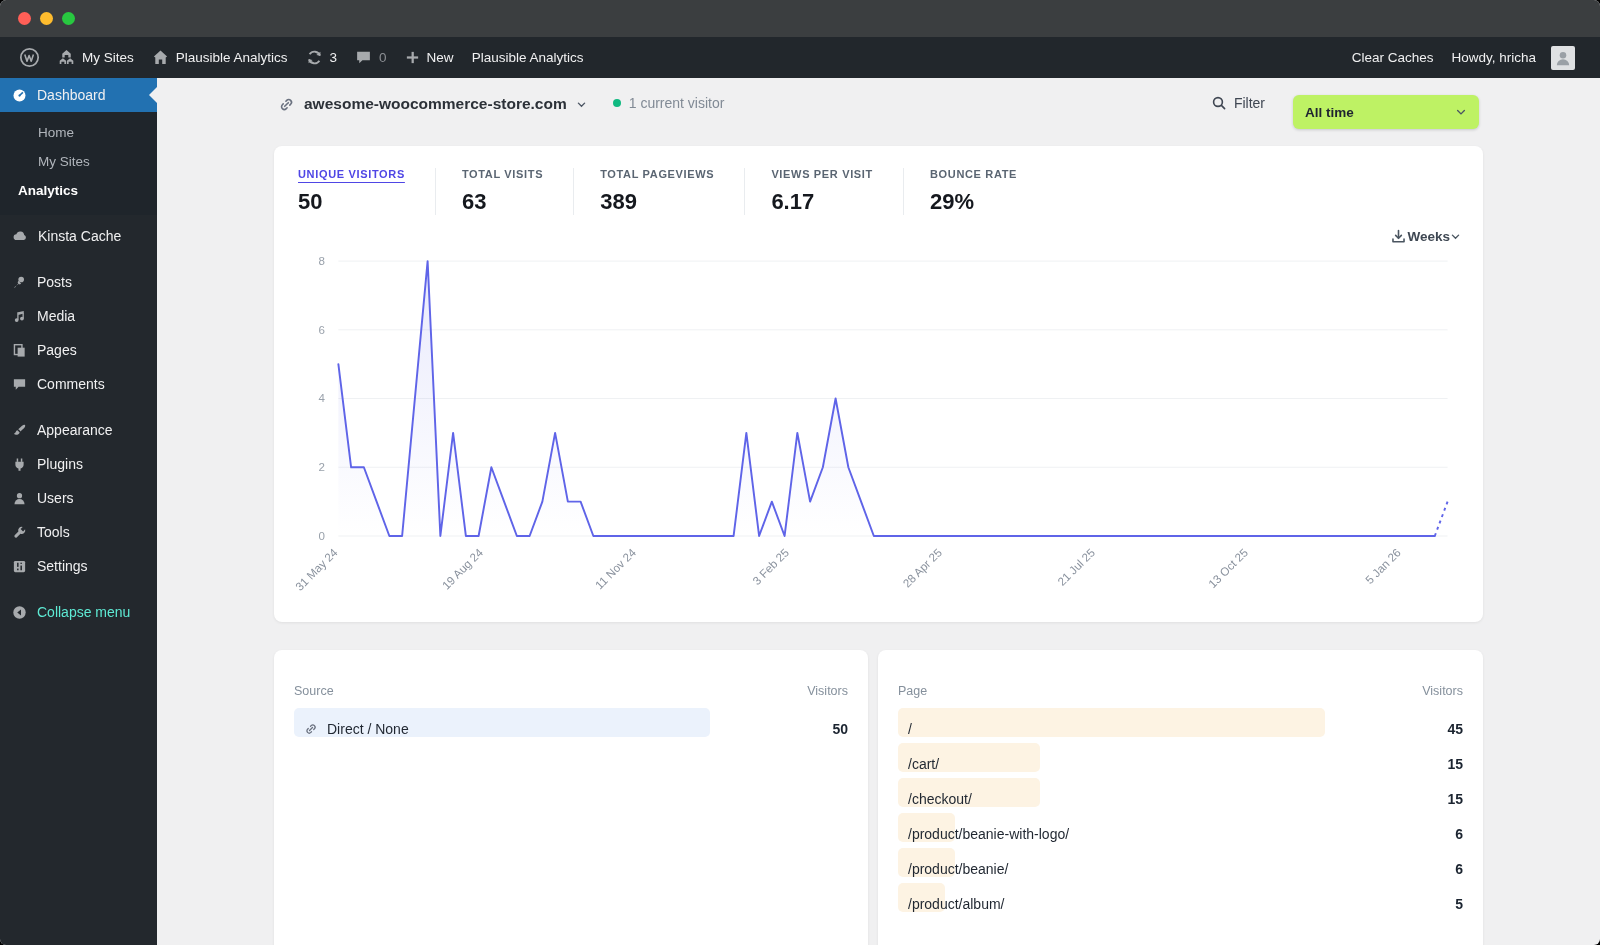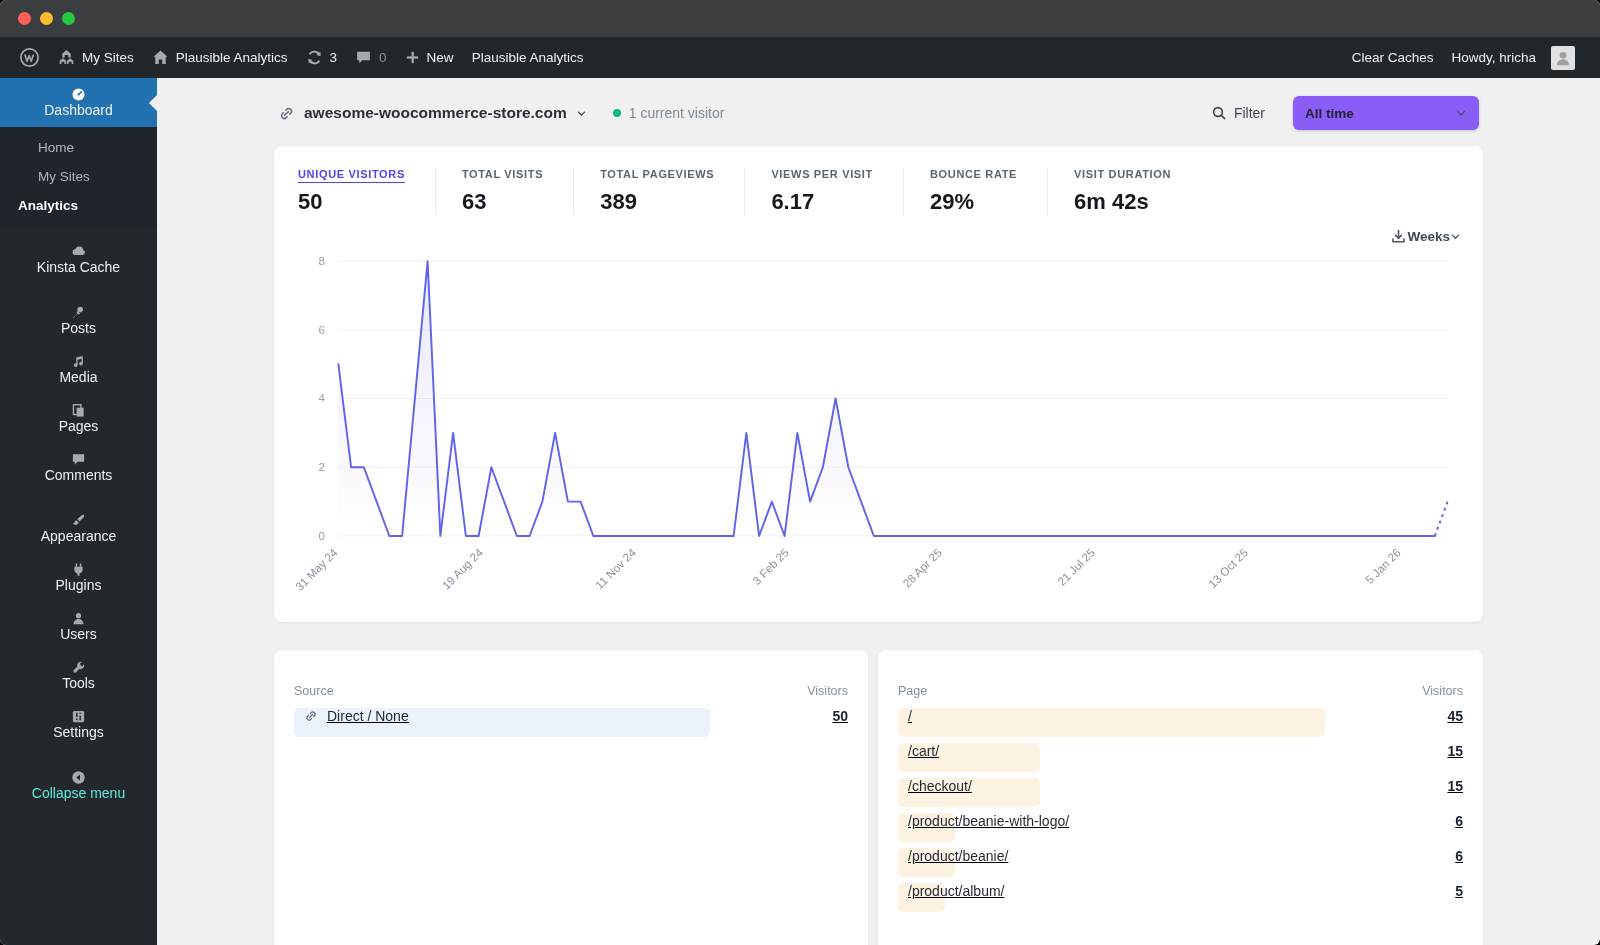--- a/index.html
+++ b/index.html
@@ -18,42 +18,42 @@
   .ab-item svg { color:#a7aaad; }
   .ab-count-dim { color:#8c8f94; }
   .ab-right { margin-left:auto; display:flex; align-items:center; }
   .avatar { width:24px; height:24px; background:#dfe1e3; border-radius:2px; margin-left:8px; display:flex; align-items:center; justify-content:center; }
 
   
   .workspace { flex:1; display:flex; min-height:0; }
 
   
   .sidebar { width:157px; background:#23282d; color:#f0f0f1; flex:none; font-size:14px; padding-bottom:20px; }
-  .side-item { display:flex; align-items:center; padding:9px 12px 9px 12px; color:#f0f0f1; position:relative; cursor:default;flex-direction:column; }
+  .side-item { display:flex; align-items:center; gap:10px; padding:9px 12px 9px 12px; color:#f0f0f1; position:relative; cursor:default; }
   .side-item svg { color:#a7aaad; flex:none; }
   .side-item.active { background:#2271b1; }
   .side-item.active svg { color:#fff; }
   .side-item.active::after { content:''; position:absolute; right:0; top:50%; transform:translateY(-50%); border:8px solid transparent; border-right-color:#f0f0f1; }
   .submenu { background:#1f252b; padding:6px 0 10px; }
   .sub-item { display:block; padding:7px 12px 7px 38px; color:#b0b5bb; font-size:13.5px; cursor:default; }
   .sub-item.current { color:#fff; font-weight:700;padding-left:18px; }
   .group-gap { height:12px; }
   .collapse-item { color:#5eead4; }
 
   
   .content { flex:1; overflow:hidden; padding-top:17px; }
   .container { width:1209px; margin:0 auto; }
 
-  .topbar { display:flex; align-items:center; height:36px; margin-bottom:15px; padding:0 4px; }
+  .topbar { display:flex; align-items:flex-start; height:36px; margin-bottom:15px; padding:0 4px; }
   .site-switch { display:flex; align-items:center; gap:9px; color:#2c3138; font-size:15.5px; font-weight:600; }
   .site-switch svg { color:#6b7280; }
   .visitors-now { display:flex; align-items:center; gap:8px; margin-left:26px; color:#818a95; font-size:14px; }
   .dot { width:8px; height:8px; border-radius:50%; }
   .filter-btn { margin-left:auto; display:flex; align-items:center; gap:7px; color:#3f4652; font-size:14px; }
-  .period-select { margin-left:28px; width:186px; height:34px; background:#8b5cf6; border-radius:6px; box-shadow:0 1px 3px rgba(16,24,40,.18); display:flex; align-items:center; padding:0 12px; font-size:13.5px; font-weight:600; color:#1f2430; }
+  .period-select { margin-left:28px; width:186px; height:34px; background:#bef264; border-radius:6px; box-shadow:0 1px 3px rgba(16,24,40,.18); display:flex; align-items:center; padding:0 12px; font-size:13.5px; font-weight:600; color:#1f2430; }
   .period-select svg { margin-left:auto; color:#4b5563; }
 
   .card { background:#fff; border-radius:8px; box-shadow:0 1px 3px rgba(0,0,0,.07); }
   .main-card { padding:22px 20px 0; height:476px; }
 
   .stats-row { display:flex; align-items:flex-start; }
   .stat { padding:0 30px 0 26px; border-left:1px solid #e9ecef; }
   .stat:first-child { border-left:none; padding-left:4px; }
   .stat-label { font-size:11px; font-weight:700; letter-spacing:.06em; color:#5a6572; margin-bottom:9px; white-space:nowrap; }
   .stat.active .stat-label { color:#4f46e5; text-decoration:underline; text-underline-offset:4px; }
@@ -65,21 +65,21 @@
   #trend-svg text { font-family:"Liberation Sans","DejaVu Sans",sans-serif; }
 
   .bottom-grid { margin-top:28px; display:grid; grid-template-columns:594px 605px; gap:10px; }
   .panel { padding:20px 20px 20px; height:420px; }
   .tabs-row { display:flex; align-items:center; gap:20px; border-bottom:1px solid #e7e9ec; }
   .tab { font-size:11px; font-weight:700; letter-spacing:.05em; color:#5d6876; padding-bottom:12px; margin-bottom:-1px; display:flex; align-items:center; gap:5px; }
   .tab.active { color:#0c1016; border-bottom:2px solid #17181b; }
   .tab svg { color:#5d6876; }
   .expand { margin-left:auto; padding-bottom:12px; color:#454c56; display:flex; }
   .cols { display:flex; justify-content:space-between; font-size:12.5px; color:#85909c; margin:14px 0 10px; }
-  .rowlist .row { position:relative; height:29px; display:flex; align-items:flex-start; margin-bottom:6px;text-decoration:underline; }
+  .rowlist .row { position:relative; height:29px; display:flex; align-items:flex-end; margin-bottom:6px; }
   .bar { position:absolute; left:0; top:0; bottom:0; border-radius:5px; }
   .row-label { position:relative; display:flex; align-items:center; gap:9px; padding-left:10px; font-size:14px; color:#1f2630; }
   .row-label svg { color:#6b7280; }
   .row-value { margin-left:auto; font-size:14px; font-weight:600; color:#1b2430; position:relative; }
 </style>
 </head>
 <body>
 
 <div class="window">
 
@@ -304,24 +304,20 @@
               <div class="stat-label">TOTAL PAGEVIEWS</div>
               <div class="stat-value">389</div>
             </div>
             <div class="stat">
               <div class="stat-label">VIEWS PER VISIT</div>
               <div class="stat-value">6.17</div>
             </div>
             <div class="stat">
               <div class="stat-label">BOUNCE RATE</div>
               <div class="stat-value">29%</div>
-            </div>
-            <div class="stat">
-              <div class="stat-label">VISIT DURATION</div>
-              <div class="stat-value">6m 42s</div>
             </div>
           </div>
 
           <div class="chart-controls">
             <svg width="17" height="17" viewBox="0 0 16 16" fill="none" stroke="currentColor" stroke-width="1.5" stroke-linecap="round" stroke-linejoin="round">
                 <path d="M8 2.5 V9.5"></path>
                 <path d="M5.3 7 8 9.7 10.7 7"></path>
                 <path d="M2.8 10.5 V13 H13.2 V10.5"></path>
               </svg>
             <span>Weeks</span>

